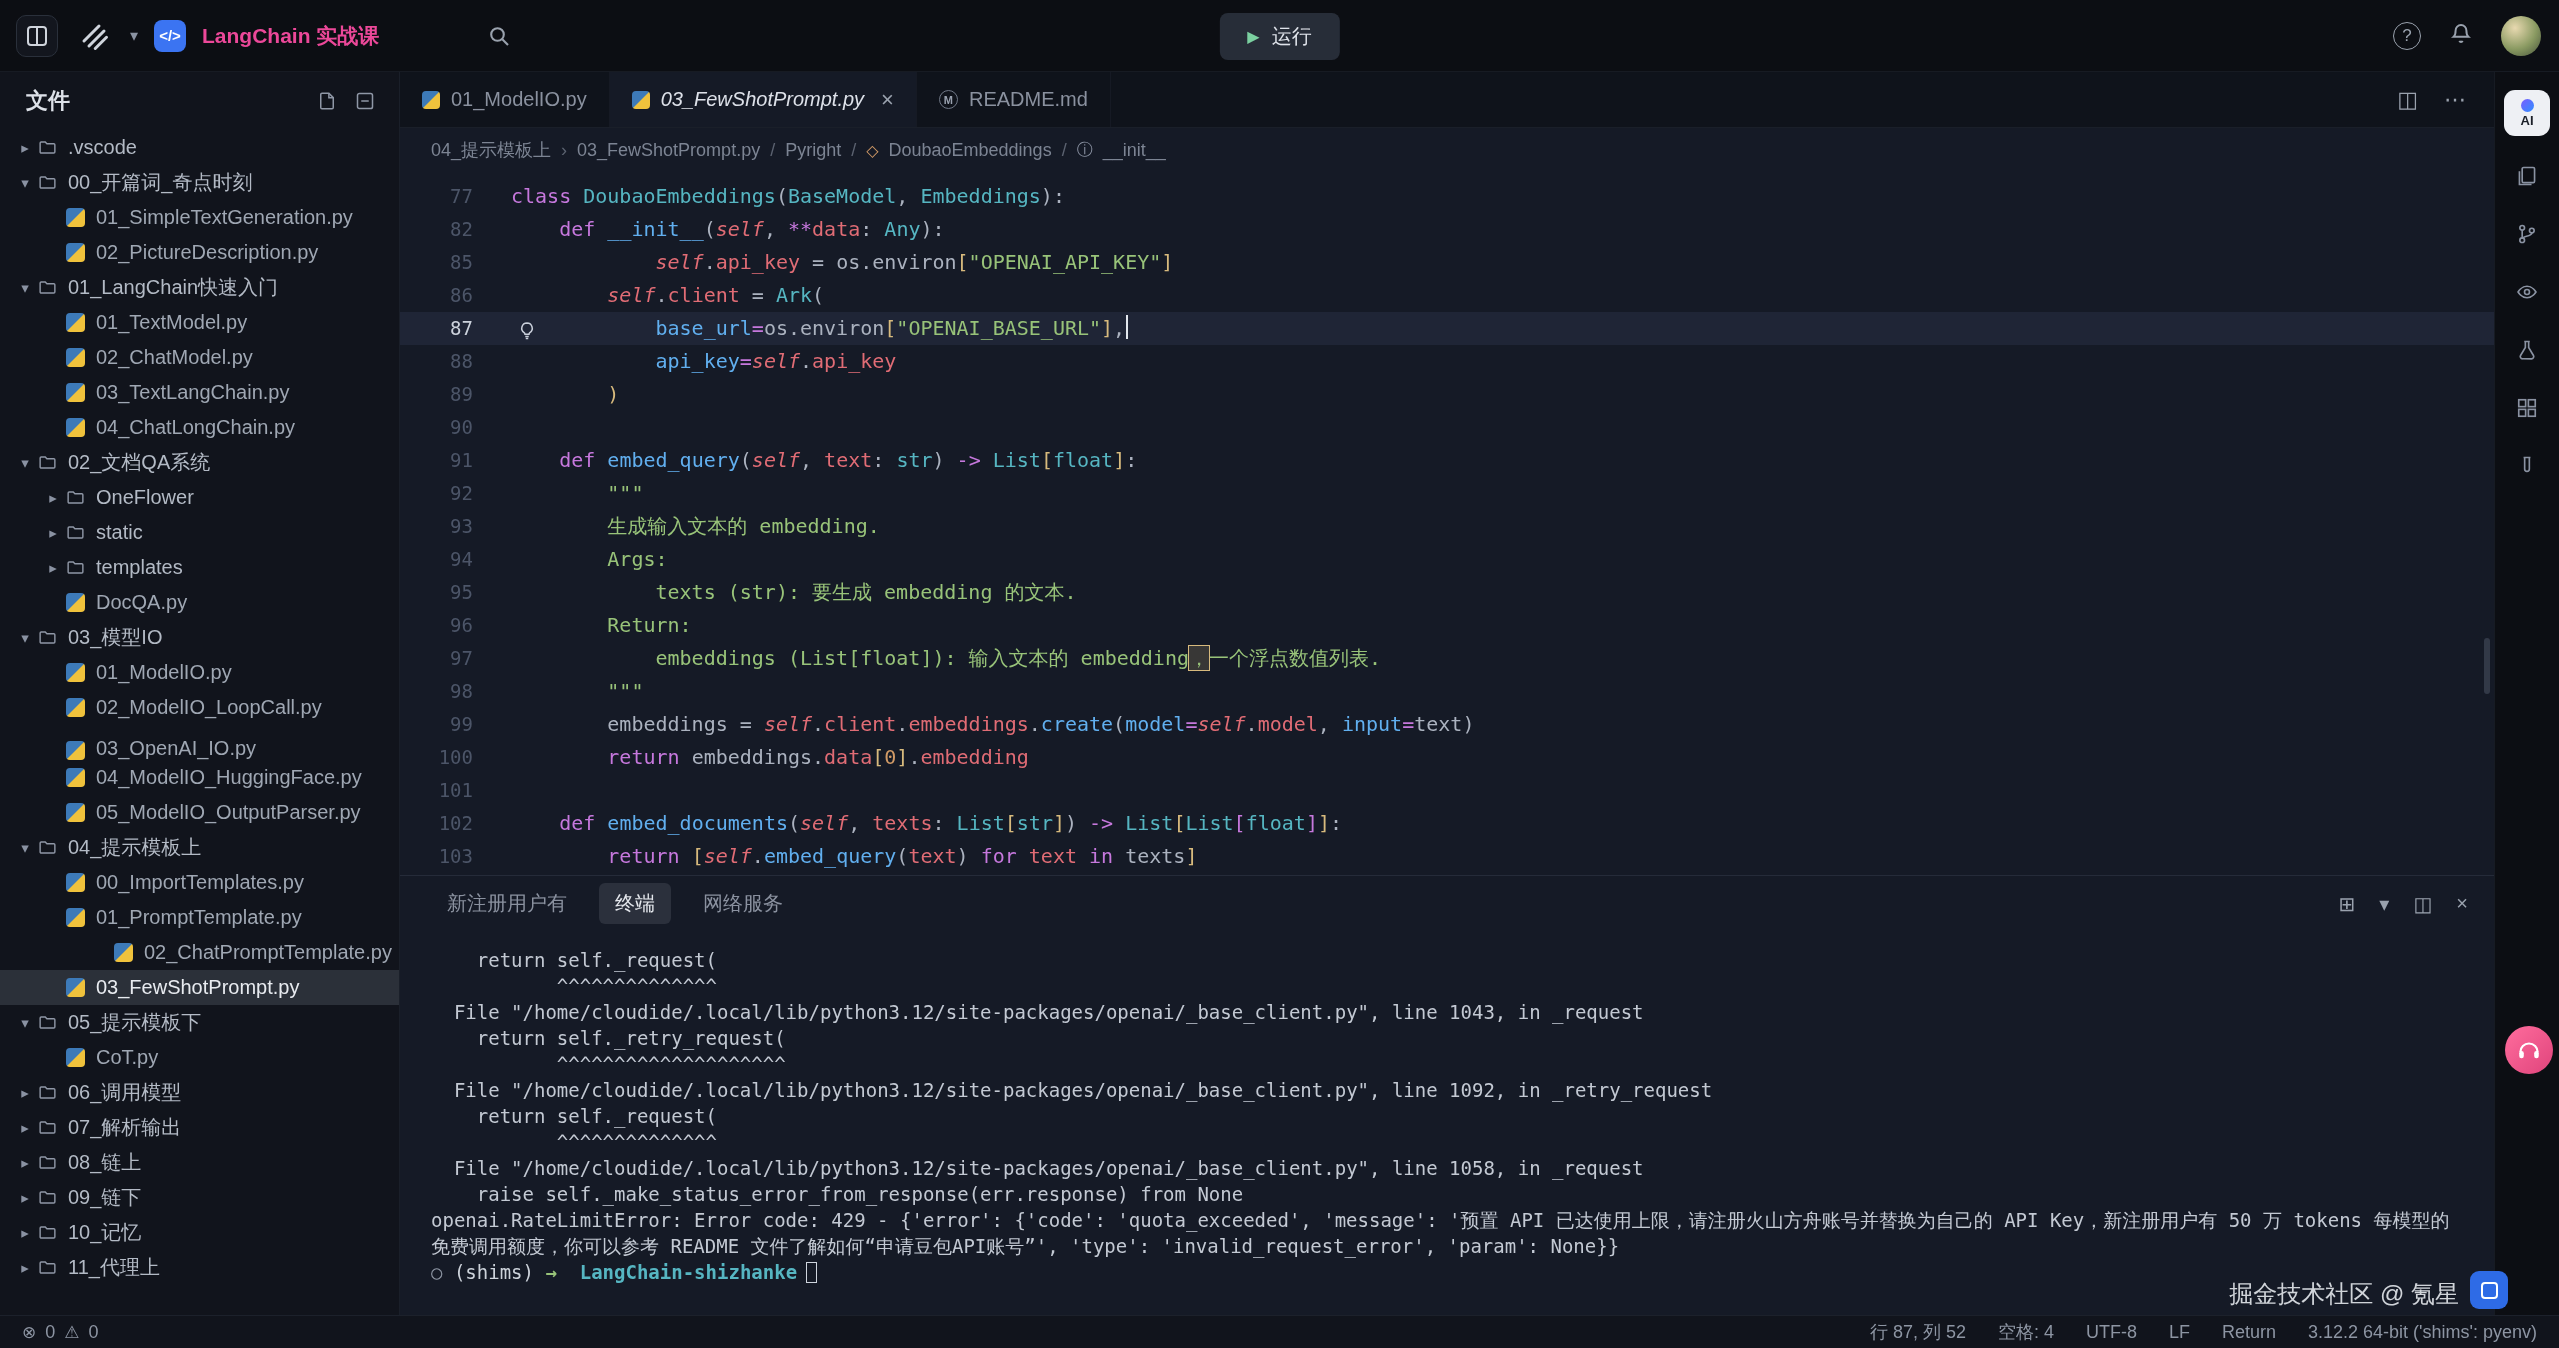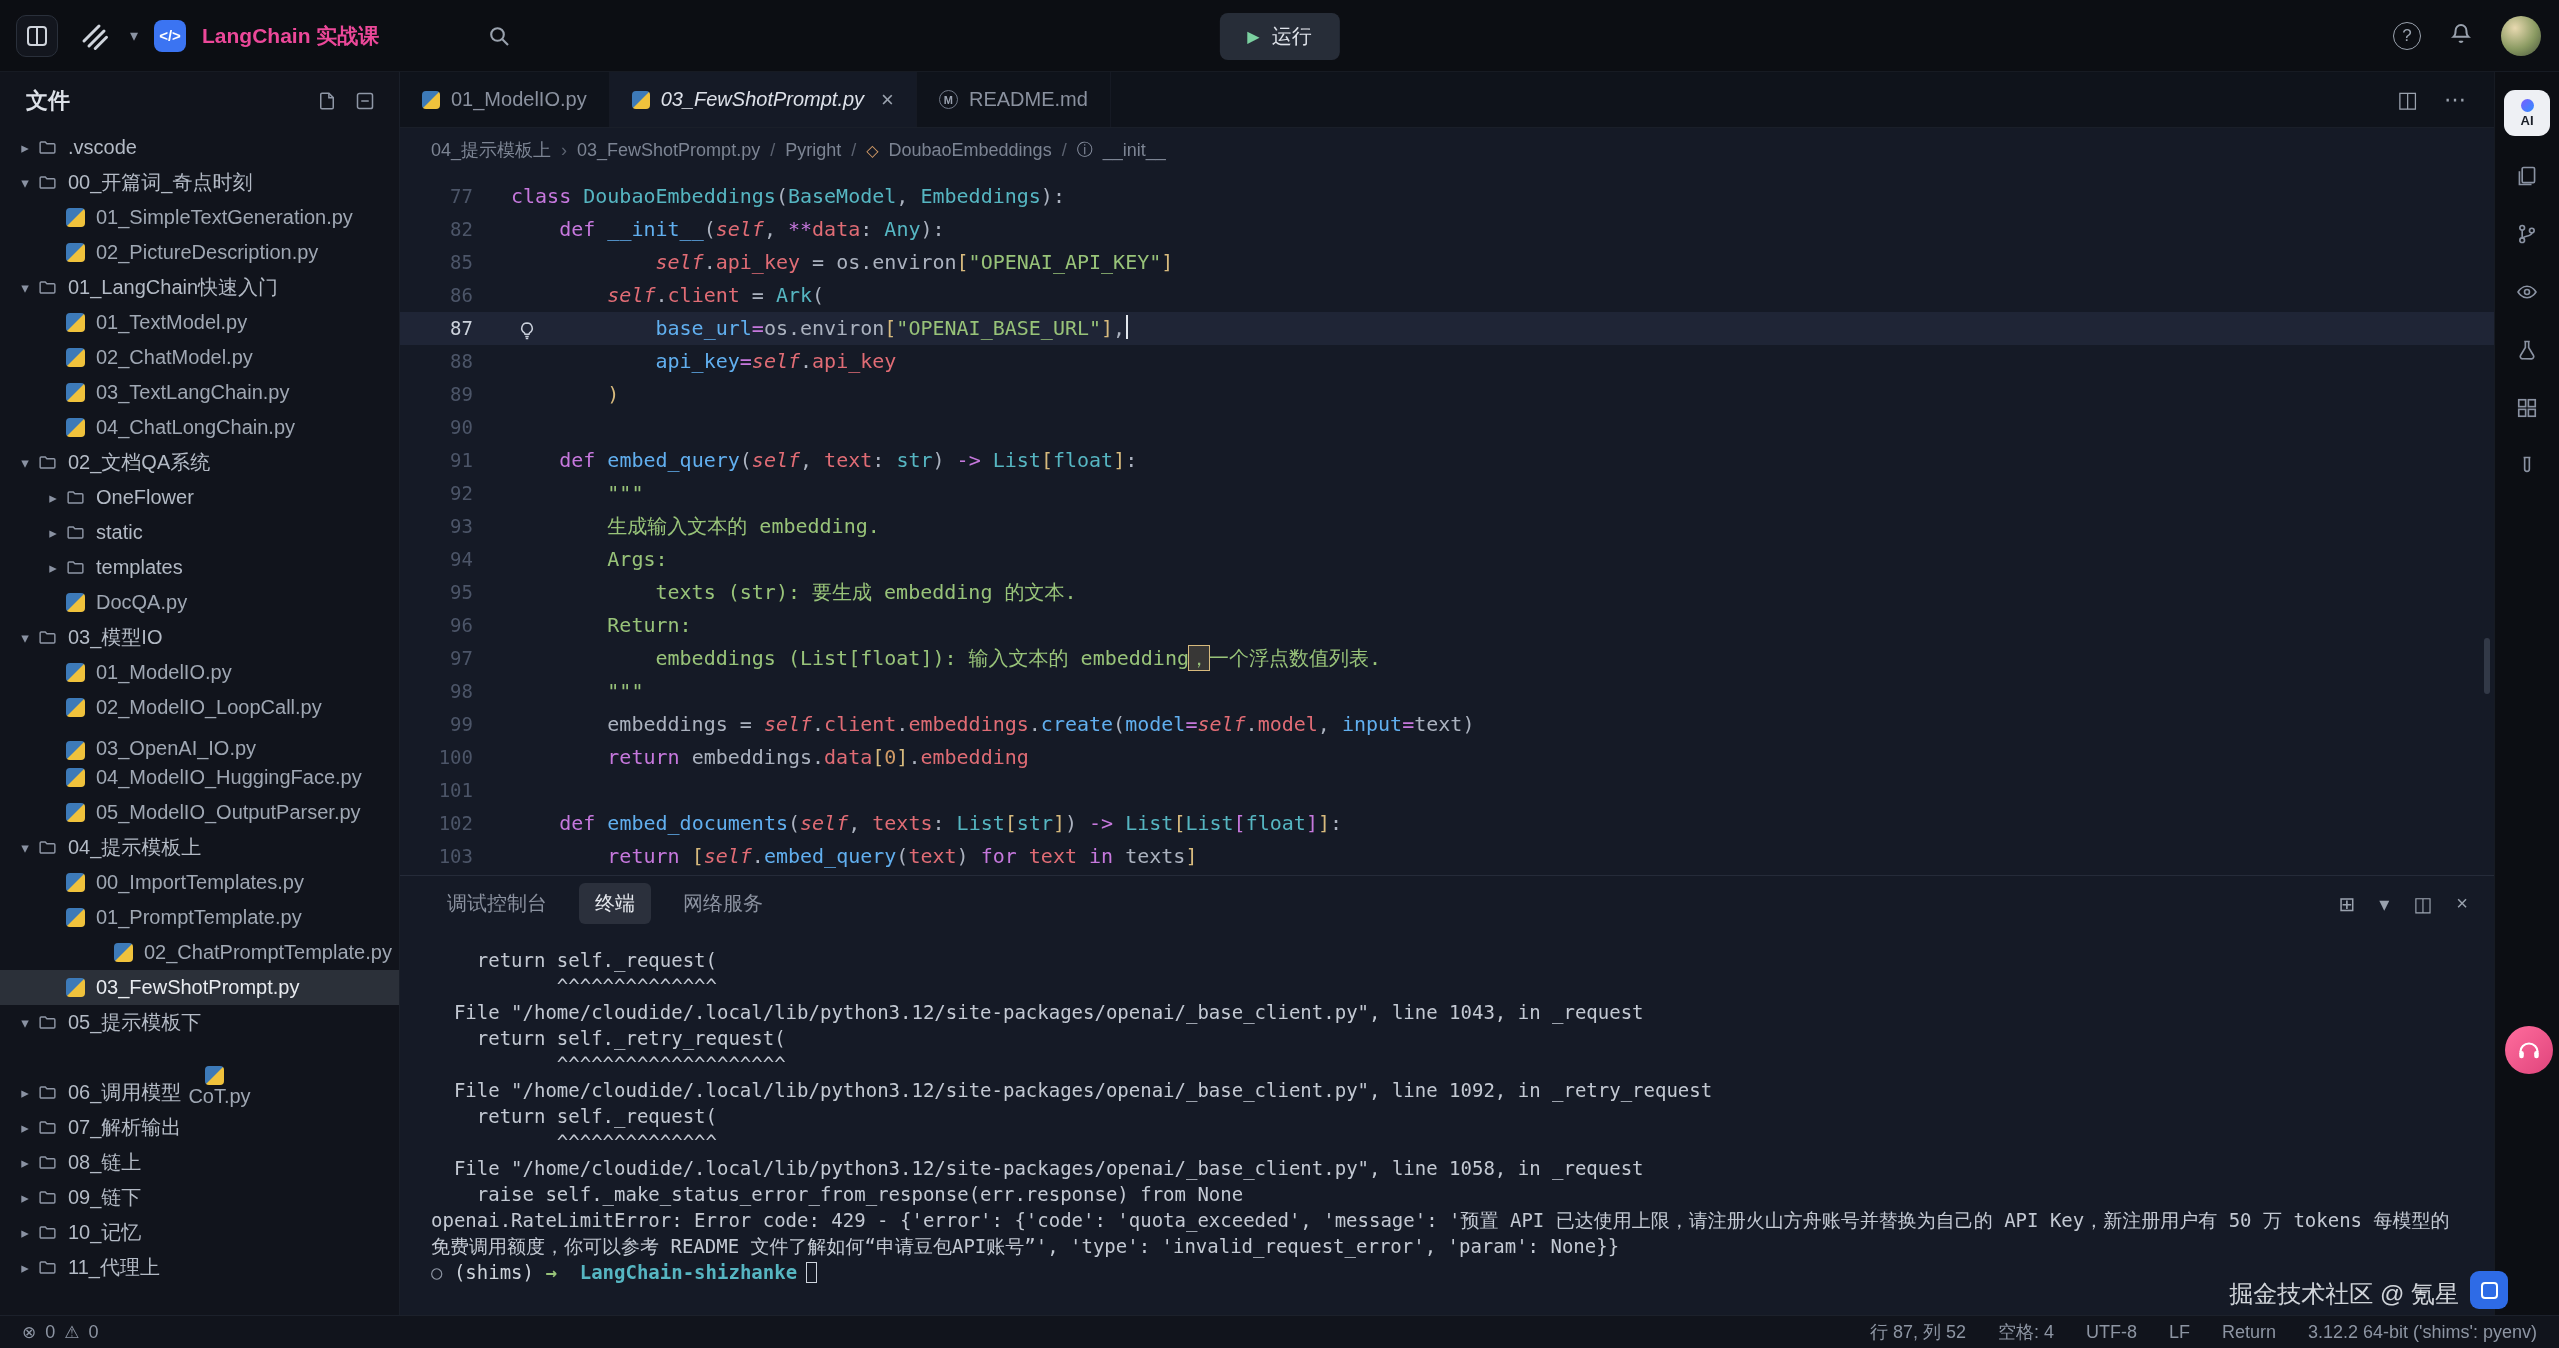--- a/index.html
+++ b/index.html
@@ -348,21 +348,21 @@
         </div>
         <div class="tree-row folder" style="padding-left: 12px;">
           <span class="chevcol">▾</span>
           <span class="fi">
             <svg width="19" height="19" viewBox="0 0 16 16">
               <path d="M1.8 4.2c0-.5.4-.9.9-.9h3.4l1.4 1.5h5.8c.5 0 .9.4.9.9v6.1c0 .5-.4.9-.9.9H2.7c-.5 0-.9-.4-.9-.9z" fill="none" stroke="#8f97a6" stroke-width="1.2"></path>
             </svg>
           </span>
           <span class="tree-label">05_提示模板下</span>
         </div>
-        <div class="tree-row" style="padding-left: 40px; flex-direction: column;">
+        <div class="tree-row" style="padding-left: 40px;">
           <span class="chevcol"></span>
           <span class="fi fi-python"></span>
           <span class="tree-label">CoT.py</span>
         </div>
         <div class="tree-row folder" style="padding-left: 12px;">
           <span class="chevcol">▸</span>
           <span class="fi">
             <svg width="19" height="19" viewBox="0 0 16 16">
               <path d="M1.8 4.2c0-.5.4-.9.9-.9h3.4l1.4 1.5h5.8c.5 0 .9.4.9.9v6.1c0 .5-.4.9-.9.9H2.7c-.5 0-.9-.4-.9-.9z" fill="none" stroke="#8f97a6" stroke-width="1.2"></path>
             </svg>
@@ -478,21 +478,21 @@
           <div class="code-line"><span class="gutter">101</span><span class="code-text"></span></div>
           <div class="code-line"><span class="gutter">102</span><span class="code-text"><span class="tk-pl">    </span><span class="tk-kw">def </span><span class="tk-fn">embed_documents</span><span class="tk-pl">(</span><span class="tk-sf">self</span><span class="tk-pl">, </span><span class="tk-at">texts</span><span class="tk-pl">: </span><span class="tk-ty">List</span><span class="tk-br">[</span><span class="tk-ty">str</span><span class="tk-br">]</span><span class="tk-pl">) </span><span class="tk-op">-&gt;</span><span class="tk-pl"> </span><span class="tk-ty">List</span><span class="tk-br">[</span><span class="tk-ty">List</span><span class="tk-b2">[</span><span class="tk-ty">float</span><span class="tk-b2">]</span><span class="tk-br">]</span><span class="tk-pl">:</span></span></div>
           <div class="code-line"><span class="gutter">103</span><span class="code-text"><span class="tk-pl">        </span><span class="tk-kw">return </span><span class="tk-br">[</span><span class="tk-sf">self</span><span class="tk-pl">.</span><span class="tk-fn">embed_query</span><span class="tk-pl">(</span><span class="tk-at">text</span><span class="tk-pl">) </span><span class="tk-kw">for</span><span class="tk-pl"> </span><span class="tk-at">text</span><span class="tk-pl"> </span><span class="tk-kw">in</span><span class="tk-pl"> texts</span><span class="tk-br">]</span></span></div>
         </div>
       <div class="vscroll"></div>
     </div>
 
     <div class="panel">
       <div class="panel-header">
         <div style="display:flex;align-items:center">
-            <span class="ptab">调试控制台</span>
+            <span class="ptab">新注册用户有</span>
             <span class="ptab active">终端</span>
             <span class="ptab">网络服务</span>
           </div>
         <div class="panel-actions">
           <span>⊞</span>
           <span>▾</span>
           <span>◫</span>
           <span>×</span>
         </div>
       </div>

